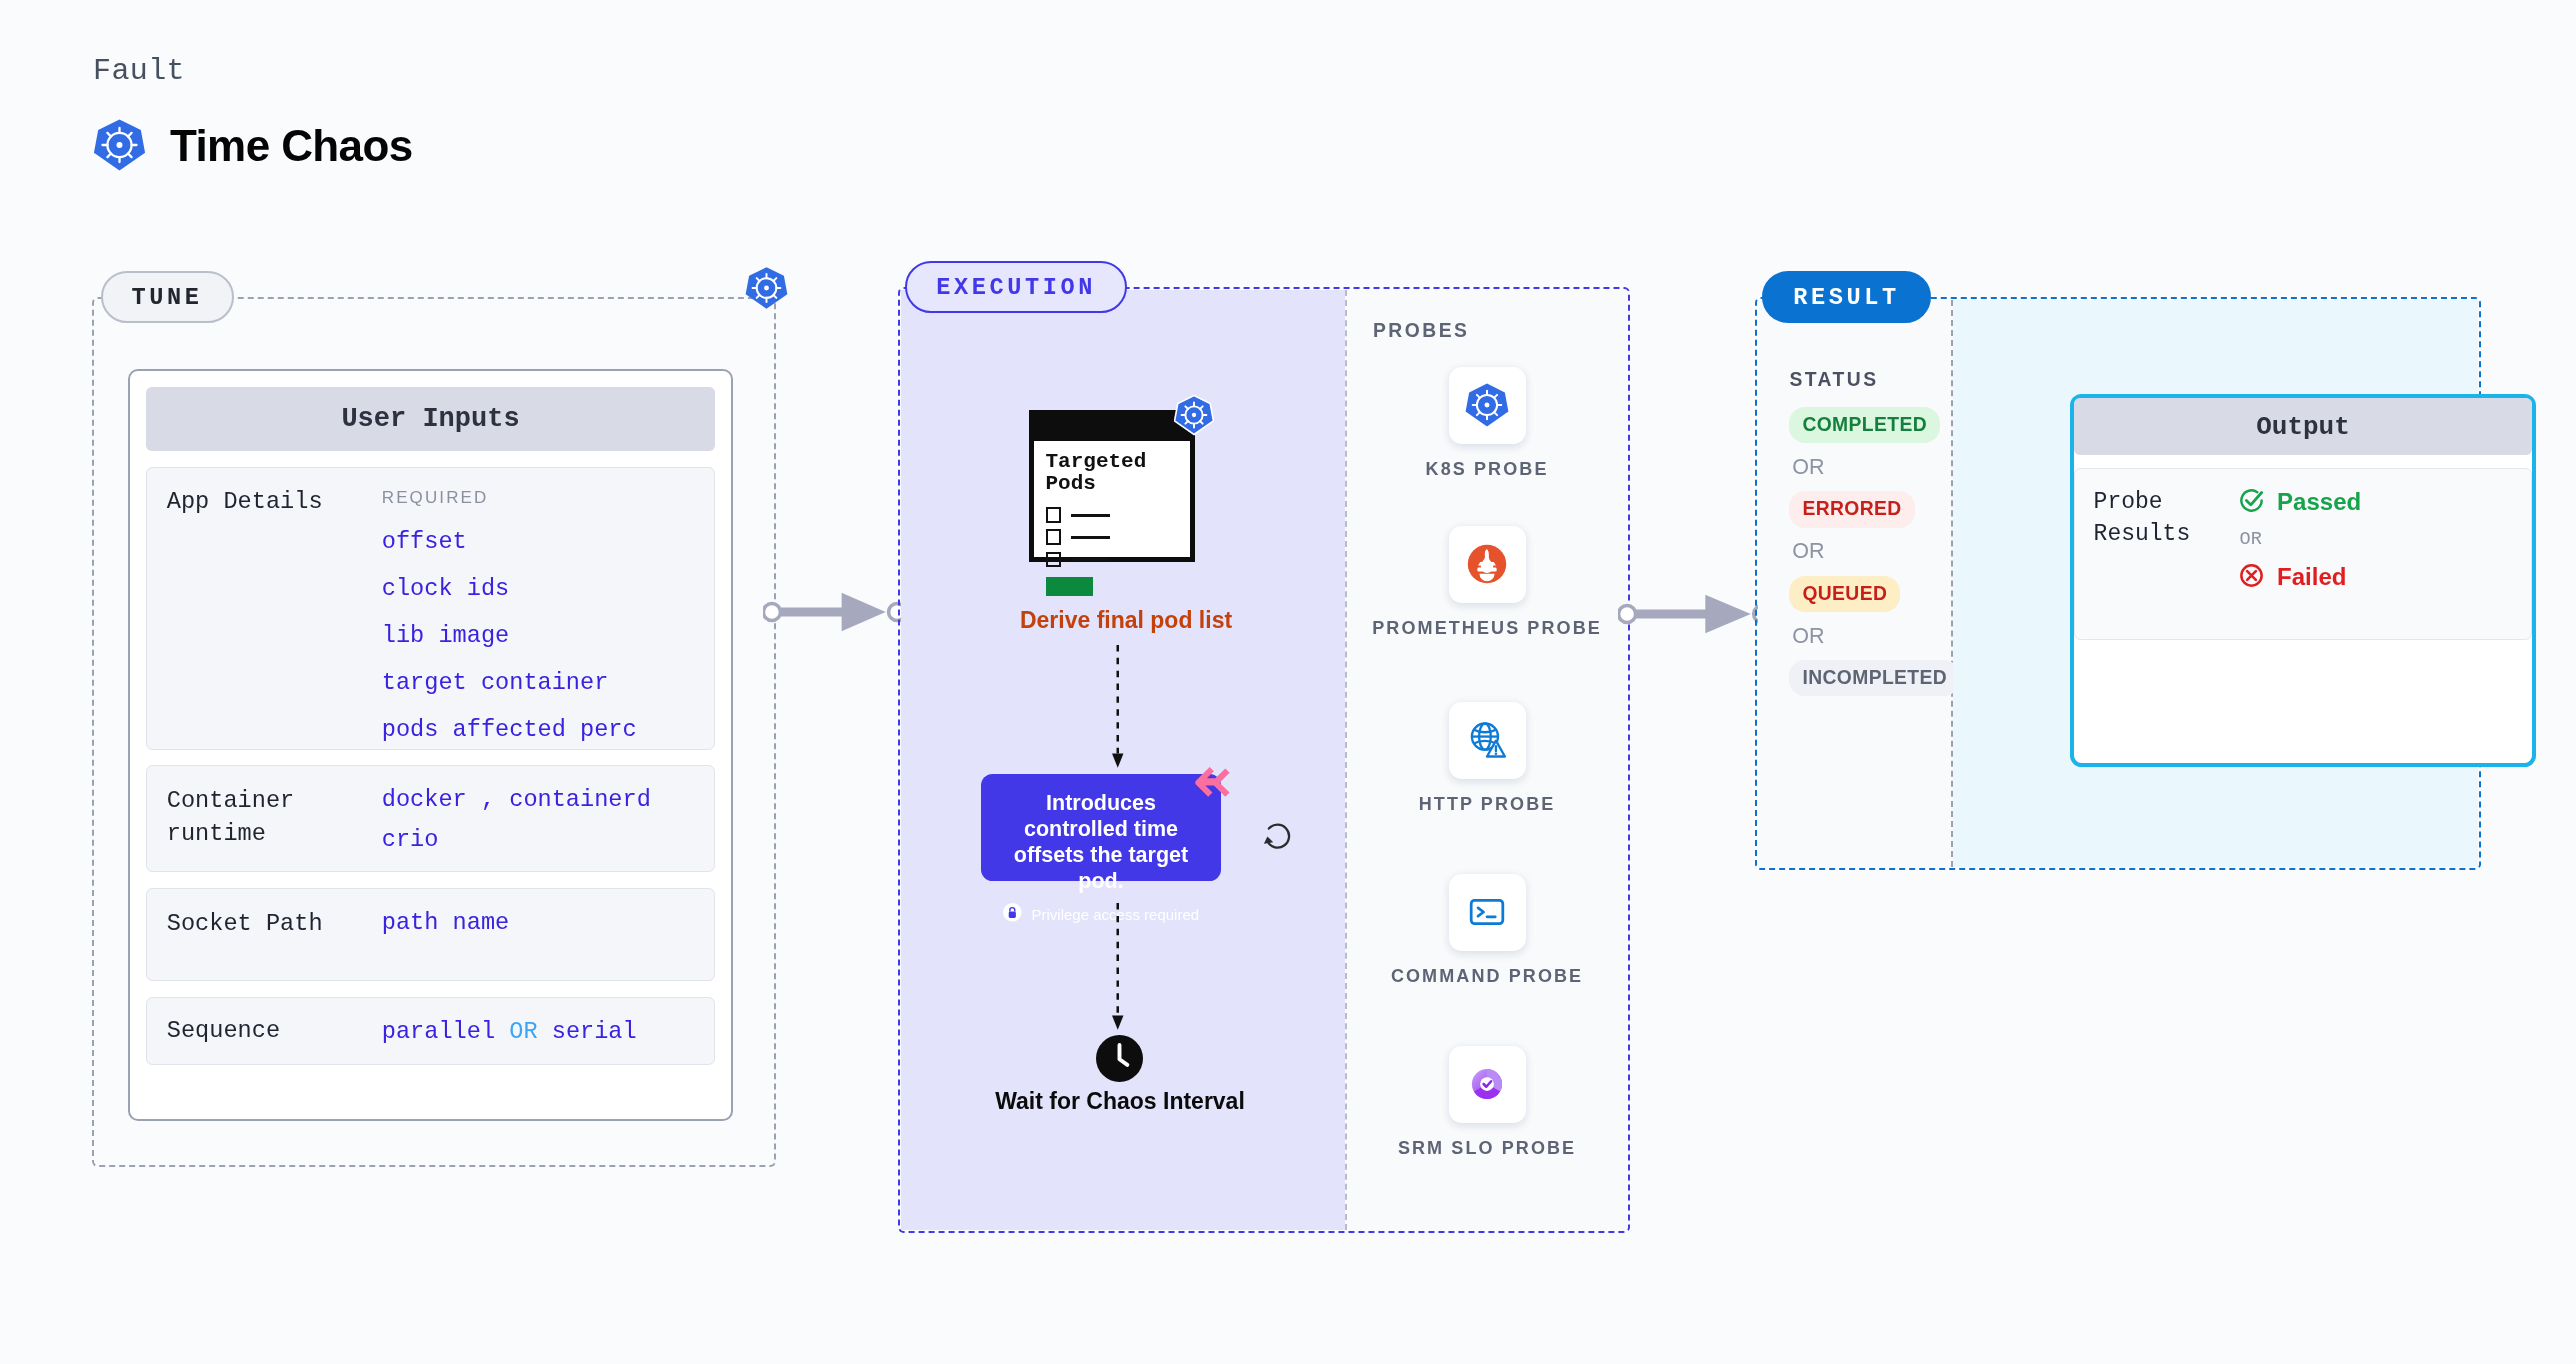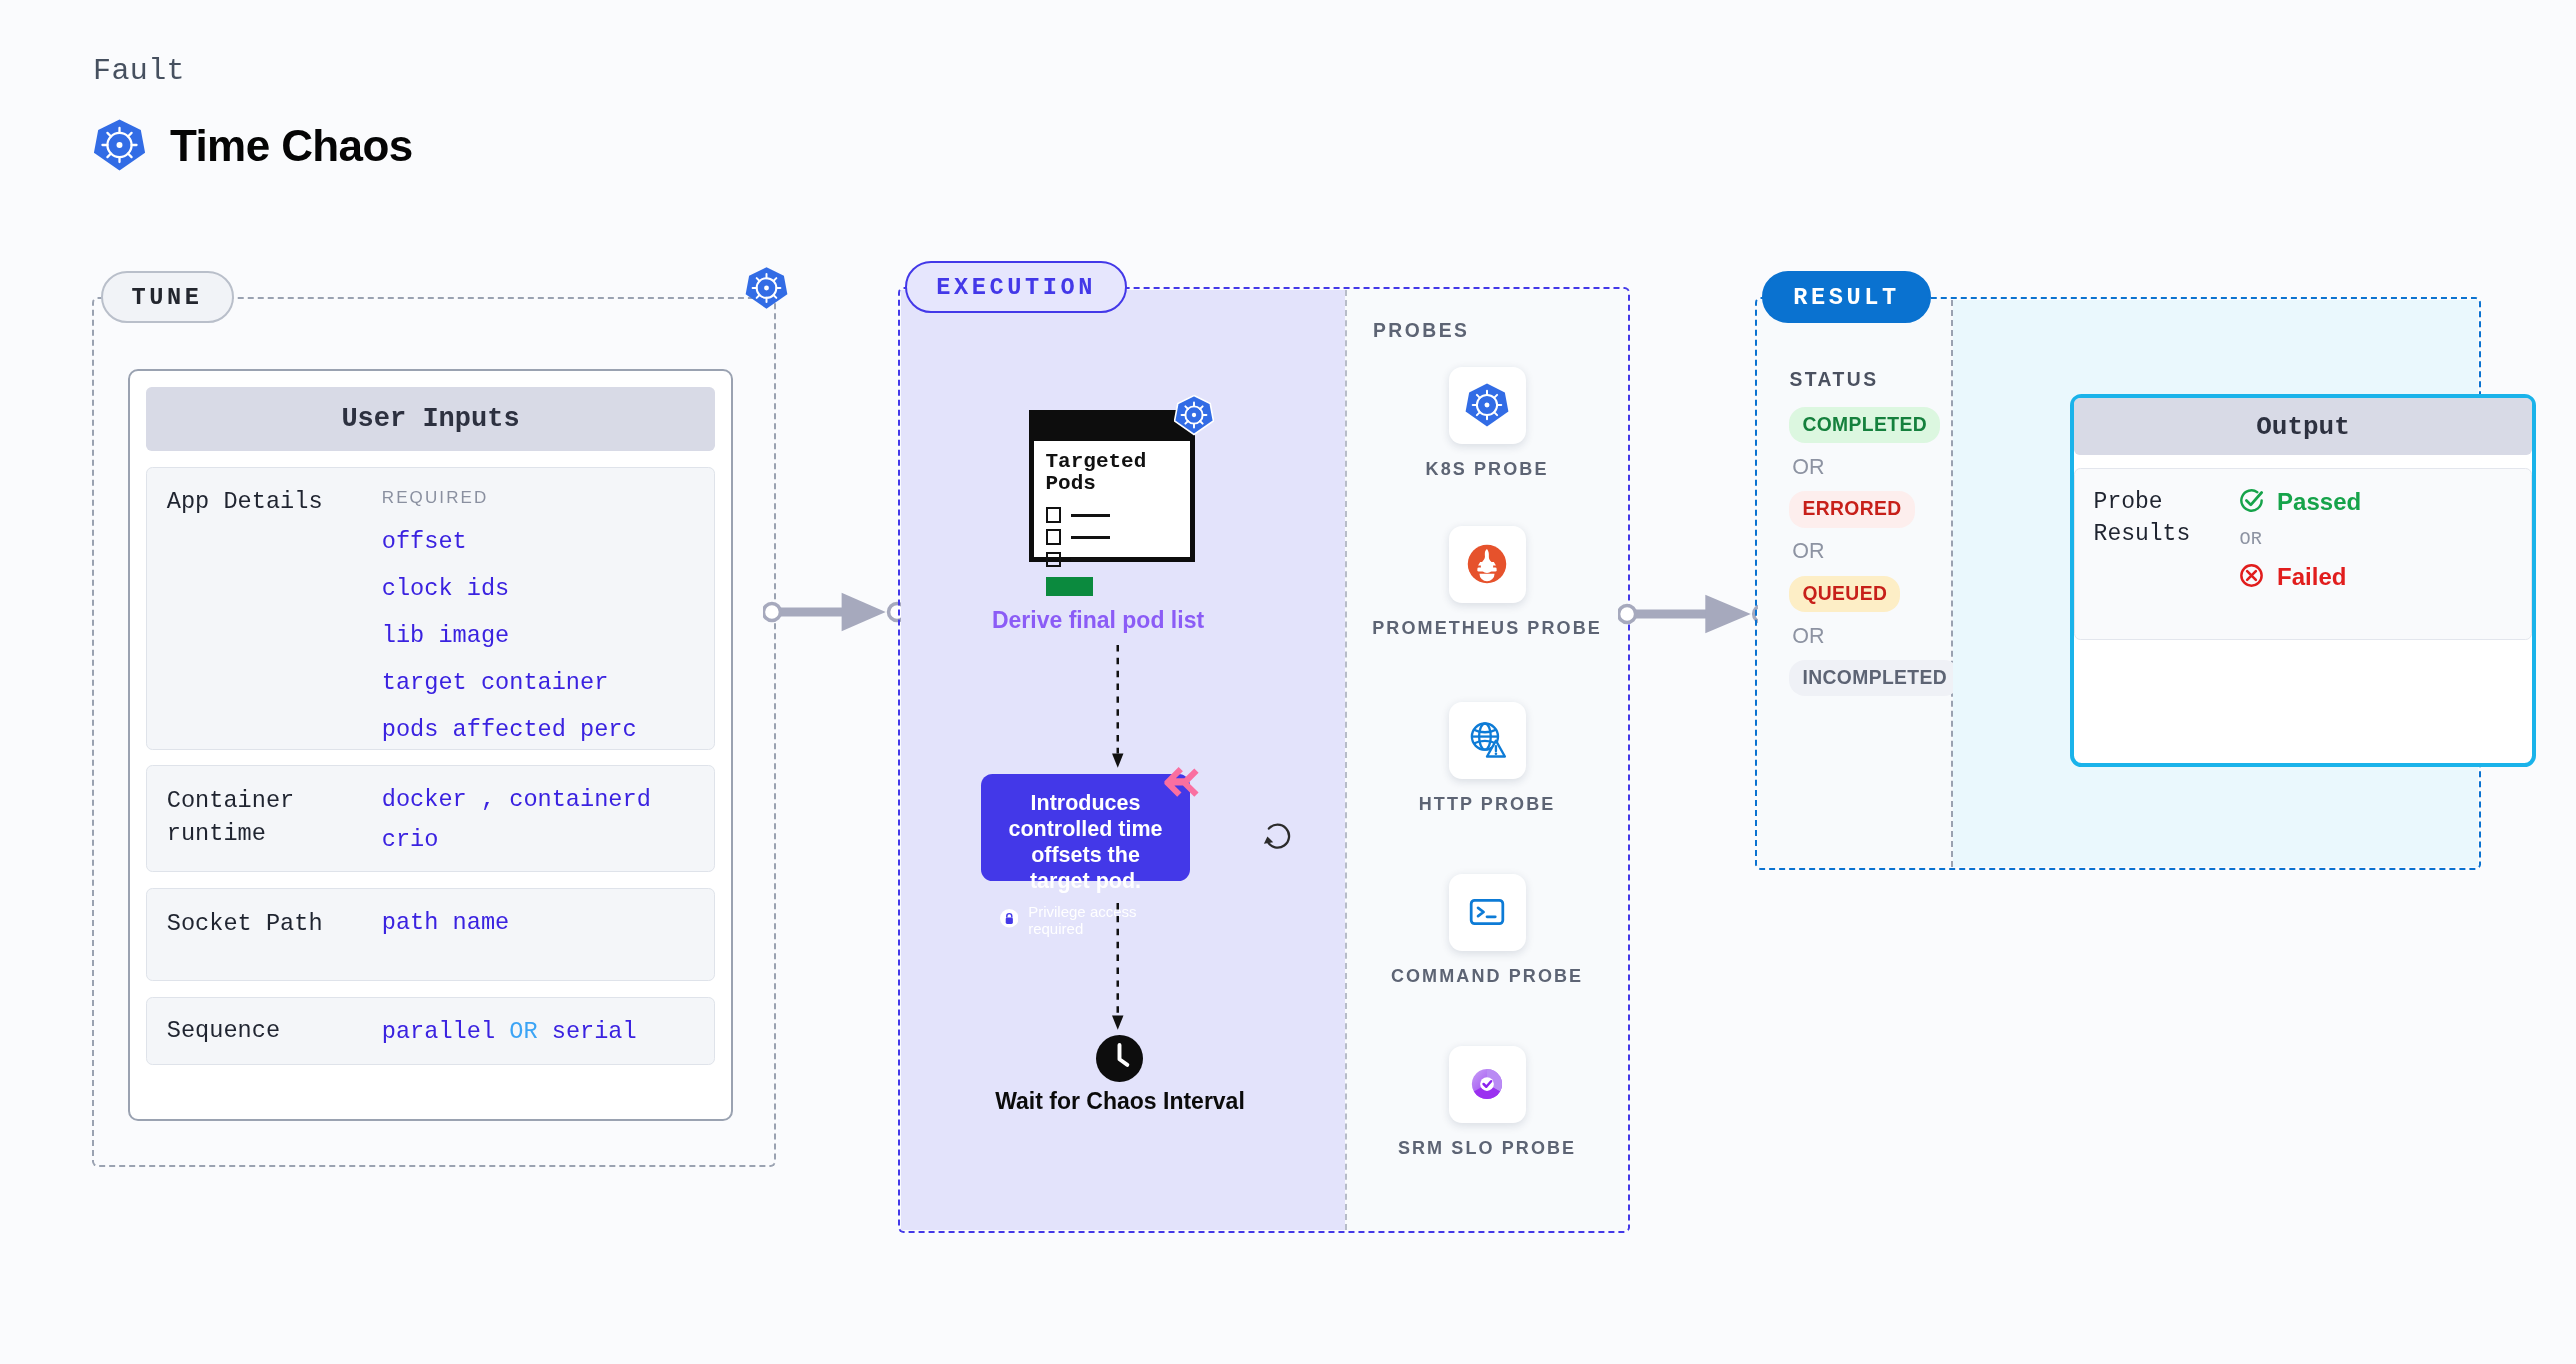--- a/index.html
+++ b/index.html
@@ -124,27 +124,27 @@
     padding: 10px 11.5px 5.7px 11.5px;
     font-family: "Liberation Mono", monospace;
     font-size: 21px; font-weight: 700; color: #111; line-height: 1.05;
   }
   .pod-line { display: flex; align-items: center; gap: 10px; margin: 6.4px 0 0 11.5px; }
   .pod-box { width: 15.8px; height: 15.8px; border: 2.9px solid #111; }
   .pod-dash { width: 39px; height: 2.9px; background: #111; }
   #pods-bar { width: 47px; height: 18.6px; background: #0b8a3e; margin: 10px 0 0 11.5px; }
   #pods-k8s { position: absolute; right: -18.6px; top: -15.8px; }
   #derive-label {
-    position: absolute; left: 876px; top: 607px; width: 444px;
-    text-align: center; font-size: 23px; font-weight: 700; color: #8b5cf6;
+    position: absolute; left: 904px; top: 607px; width: 444px;
+    text-align: center; font-size: 23px; font-weight: 700; color: #c2410c;
   }
 
   
   #callout {
-    position: absolute; left: 981px; top: 774px; width: 209px; height: 107px;
+    position: absolute; left: 981px; top: 774px; width: 240px; height: 107px;
     background: #4338e8; border-radius: 11.5px;
     padding: 15.8px 18.6px 11.5px 18.6px;
     display: flex; flex-direction: column; align-items: center;
   }
   #callout-text {
     color: #ffffff; font-size: 21.5px; font-weight: 700; text-align: center;
     line-height: 1.22;
   }
   #callout-note {
     margin-top: 8.6px; display: flex; align-items: center; gap: 10px;

